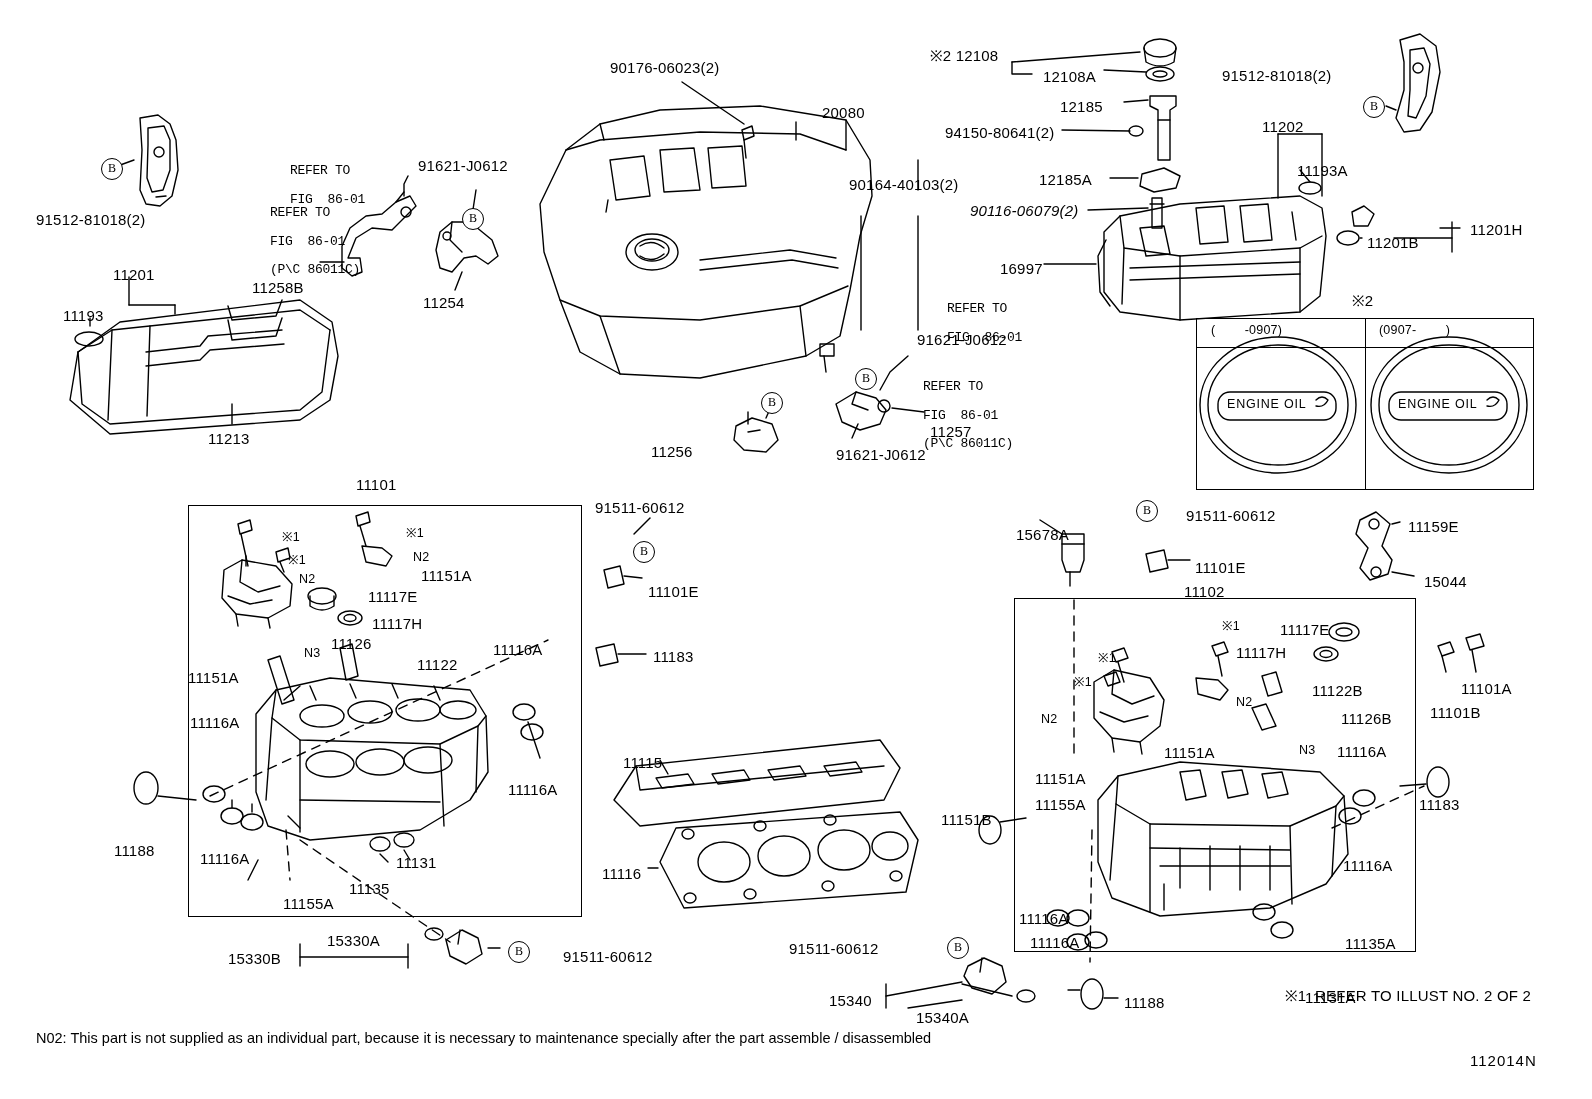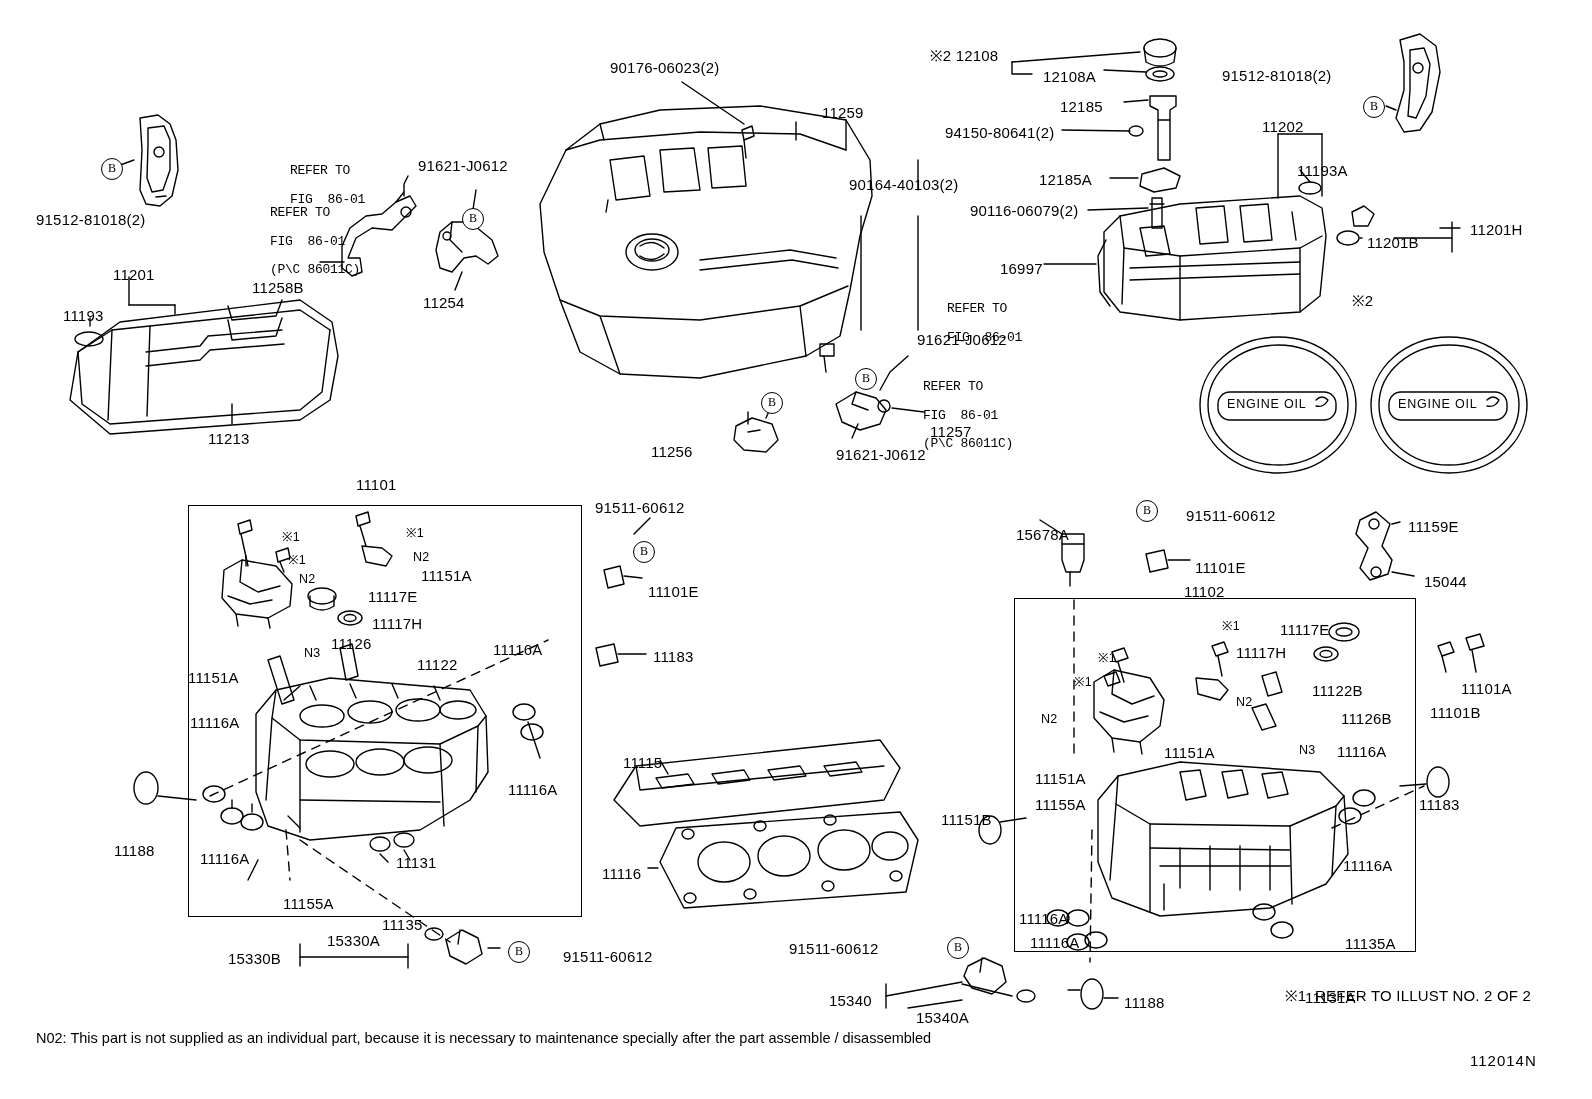--- a/index.html
+++ b/index.html
@@ -362,20 +362,26 @@
     <path d="M886 984 L886 1008"></path>
     <path d="M962 984 L1012 996"></path>
     <path d="M908 1008 L962 1000"></path>
 
   </g>
 </svg>
 
 <div class="boxline" style="left:188px;top:505px;width:392px;height:410px;"></div>
 <div class="boxline" style="left:1014px;top:598px;width:400px;height:352px;"></div>
 
+<div class="oilcapbox" style="left:1196px;top:318px;width:336px;height:170px;">
+  <div class="divider" style="left:168px;"></div>
+  <div class="hdr"></div>
+  <div class="lbl small" style="left:14px;top:5px;position:absolute;">(        -0907)</div>
+  <div class="lbl small" style="left:182px;top:5px;position:absolute;">(0907-        )</div>
+</div>
 <div class="lbl small" style="left:1227px;top:398px;letter-spacing:0.8px;">ENGINE OIL</div>
 <div class="lbl small" style="left:1398px;top:398px;letter-spacing:0.8px;">ENGINE OIL</div>
 <div class="lbl" style="left:1352px;top:293px;">※2</div>
 
 <div class="lbl refer" style="left:275px;top:150px;">
   <span>REFER TO</span><br>
   <span>FIG  86-01</span>
 </div>
 <div class="lbl refer" style="left:255px;top:192px;">
   <span>REFER TO</span><br>
@@ -393,32 +399,32 @@
 </div>
 
 <div class="lbl" style="left:36px;top:212px;">91512-81018(2)</div>
 <div class="lbl" style="left:113px;top:267px;">11201</div>
 <div class="lbl" style="left:63px;top:308px;">11193</div>
 <div class="lbl" style="left:208px;top:431px;">11213</div>
 <div class="lbl" style="left:252px;top:280px;">11258B</div>
 <div class="lbl" style="left:423px;top:295px;">11254</div>
 <div class="lbl" style="left:418px;top:158px;">91621-J0612</div>
 <div class="lbl" style="left:610px;top:60px;">90176-06023(2)</div>
-<div class="lbl" style="left:822px;top:105px;">11259</div>
+<div class="lbl" style="left:822px;top:105px;">20080</div>
 <div class="lbl" style="left:849px;top:177px;">90164-40103(2)</div>
 <div class="lbl" style="left:917px;top:332px;">91621-J0612</div>
 <div class="lbl" style="left:930px;top:424px;">11257</div>
 <div class="lbl" style="left:836px;top:447px;">91621-J0612</div>
 <div class="lbl" style="left:651px;top:444px;">11256</div>
 <div class="lbl" style="left:930px;top:48px;">※2 12108</div>
 <div class="lbl" style="left:1043px;top:69px;">12108A</div>
 <div class="lbl" style="left:1060px;top:99px;">12185</div>
 <div class="lbl" style="left:945px;top:125px;">94150-80641(2)</div>
 <div class="lbl" style="left:1039px;top:172px;">12185A</div>
-<div class="lbl" style="left:970px;top:203px;">90116-06079(2)</div>
+<div class="lbl" style="left:970px;top:203px;font-style:italic;">90116-06079(2)</div>
 <div class="lbl" style="left:1222px;top:68px;">91512-81018(2)</div>
 <div class="lbl" style="left:1262px;top:119px;">11202</div>
 <div class="lbl" style="left:1297px;top:163px;">11193A</div>
 <div class="lbl" style="left:1367px;top:235px;">11201B</div>
 <div class="lbl" style="left:1470px;top:222px;">11201H</div>
 <div class="lbl" style="left:1000px;top:261px;">16997</div>
 
 <div class="lbl" style="left:356px;top:477px;">11101</div>
 <div class="lbl small" style="left:282px;top:531px;">※1</div>
 <div class="lbl small" style="left:406px;top:527px;">※1</div>
@@ -431,21 +437,21 @@
 <div class="lbl" style="left:331px;top:636px;">11126</div>
 <div class="lbl" style="left:417px;top:657px;">11122</div>
 <div class="lbl" style="left:493px;top:642px;">11116A</div>
 <div class="lbl" style="left:188px;top:670px;">11151A</div>
 <div class="lbl small" style="left:304px;top:647px;">N3</div>
 <div class="lbl" style="left:190px;top:715px;">11116A</div>
 <div class="lbl" style="left:508px;top:782px;">11116A</div>
 <div class="lbl" style="left:114px;top:843px;">11188</div>
 <div class="lbl" style="left:200px;top:851px;">11116A</div>
 <div class="lbl" style="left:396px;top:855px;">11131</div>
-<div class="lbl" style="left:382px;top:881px;margin-top:36px;">11135</div>
+<div class="lbl" style="left:349px;top:881px;">11135</div>
 <div class="lbl" style="left:283px;top:896px;">11155A</div>
 <div class="lbl" style="left:228px;top:951px;">15330B</div>
 <div class="lbl" style="left:327px;top:933px;">15330A</div>
 <div class="lbl" style="left:563px;top:949px;">91511-60612</div>
 <div class="lbl" style="left:595px;top:500px;">91511-60612</div>
 <div class="lbl" style="left:648px;top:584px;">11101E</div>
 <div class="lbl" style="left:653px;top:649px;">11183</div>
 <div class="lbl" style="left:623px;top:755px;">11115</div>
 <div class="lbl" style="left:602px;top:866px;">11116</div>
 <div class="lbl" style="left:789px;top:941px;">91511-60612</div>

